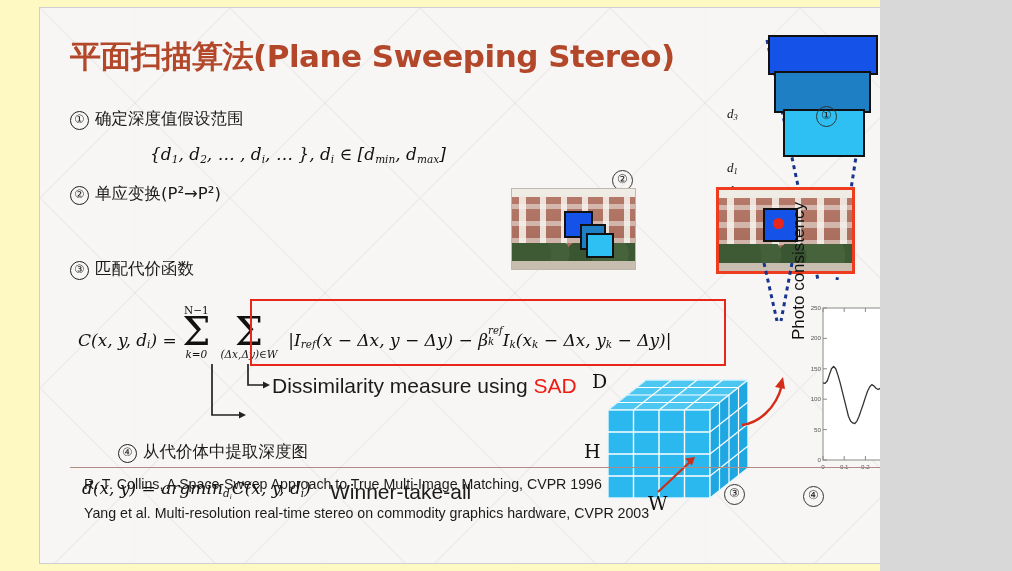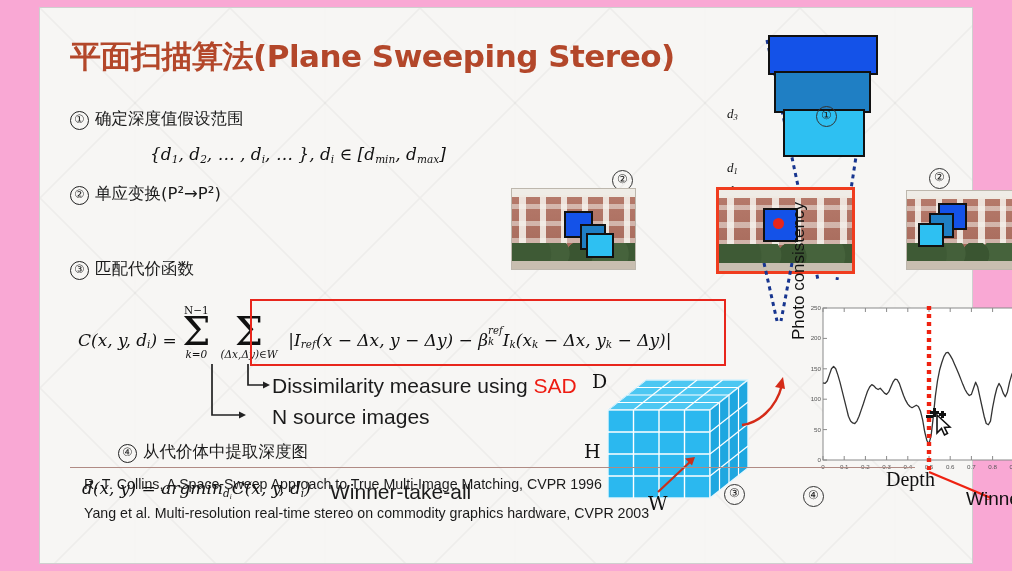--- a/index.html
+++ b/index.html
@@ -1,19 +1,19 @@
 <!DOCTYPE html>
 <html><head>
 <meta charset="utf-8">
 <style>
   html,body{margin:0;padding:0;background:#d8d8d8;}
   body{font-family:"Liberation Sans",sans-serif;}
   .slide{
-    position:relative;width:1012px;height:571px;overflow:hidden;
-    background:#f9a8d4;
+    position:relative;width:880px;height:571px;overflow:hidden;
+    background:#fef9c3;
   }
   
   .page{
     position:absolute;left:40px;top:8px;width:932px;height:555px;
     background:#f7f6f4;
     box-shadow:0 0 0 1px #cfcfcf;
   }
   .page::before{
     
     content:"";position:absolute;inset:0;
@@ -181,21 +181,20 @@
 
       <svg style="position:absolute;left:168px;top:355px;" width="110" height="56">
         <path d="M4,1 L4,52 L36,52" stroke="#222" stroke-width="1.7" fill="none"></path>
         <path d="M38,52 l-7,-3.4 v6.8 z" fill="#222"></path>
         <path d="M40,1 L40,22 L60,22" stroke="#222" stroke-width="1.7" fill="none"></path>
         <path d="M62,22 l-7,-3.4 v6.8 z" fill="#222"></path>
       </svg>
       <div class="annot" style="left:232px;top:366px;">
         <span>Dissimilarity measure using </span><span class="sad">SAD</span>
       </div>
-      <div class="annot" style="left:232px;top:397px;">N source images</div>
 
       <div class="step" style="left:30px;top:433px;margin-left:48px;">
         <span class="circnum">④</span><span>从代价体中提取深度图</span>
       </div>
 
       <div class="math" style="left:42px;top:470px;font-size:17px;">
         d(x,&nbsp;y)&nbsp;<span class="up">=</span>&nbsp;argmin<sub class="s">d<sub class="s">i</sub></sub>C(x,&nbsp;y,&nbsp;d<sub class="s">i</sub>)
       </div>
       <div class="annot" style="left:290px;top:472px;">Winner-take-all</div>
 

